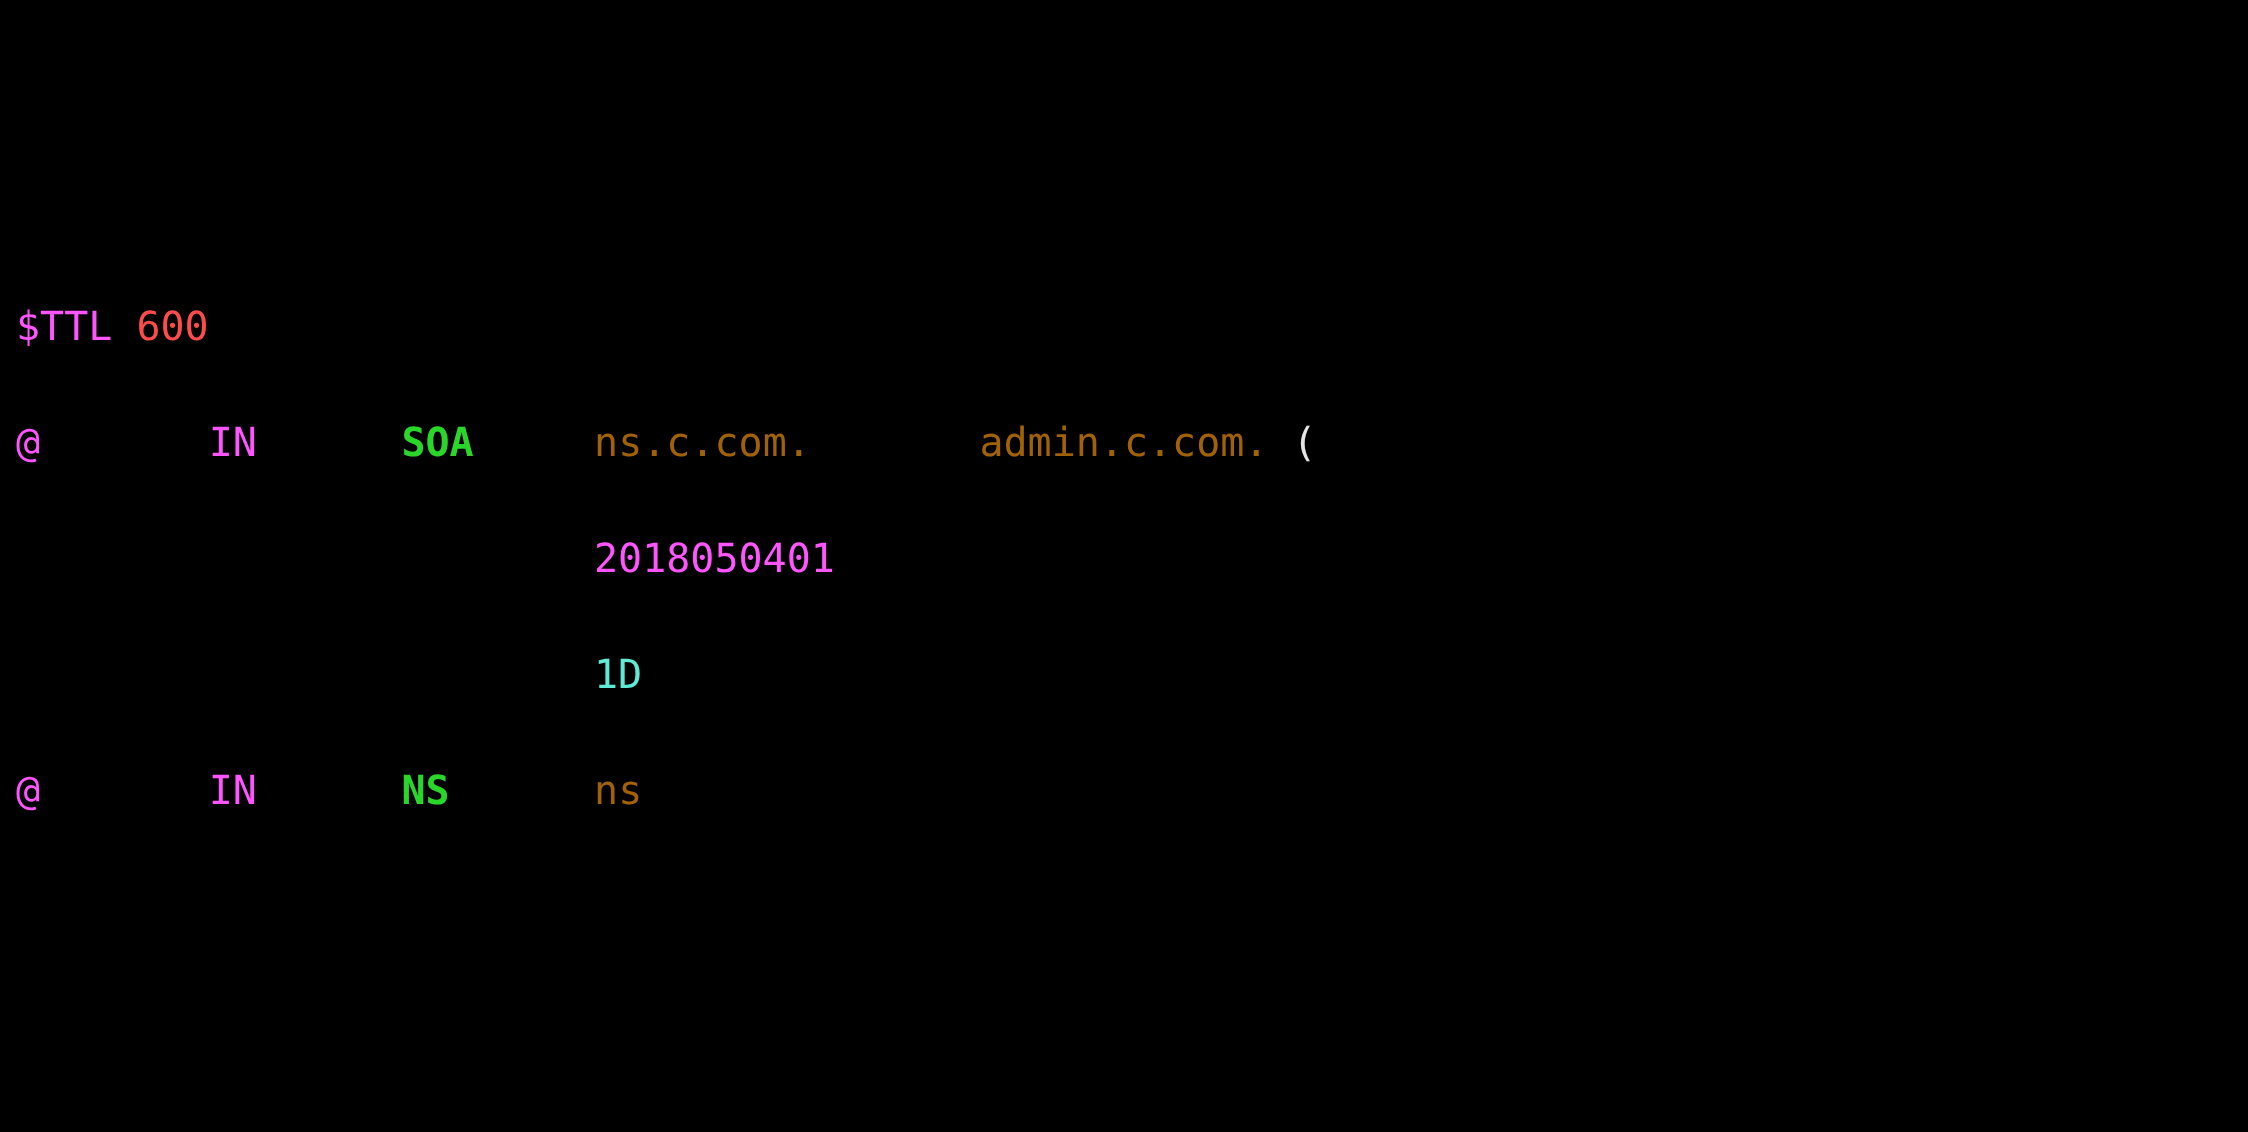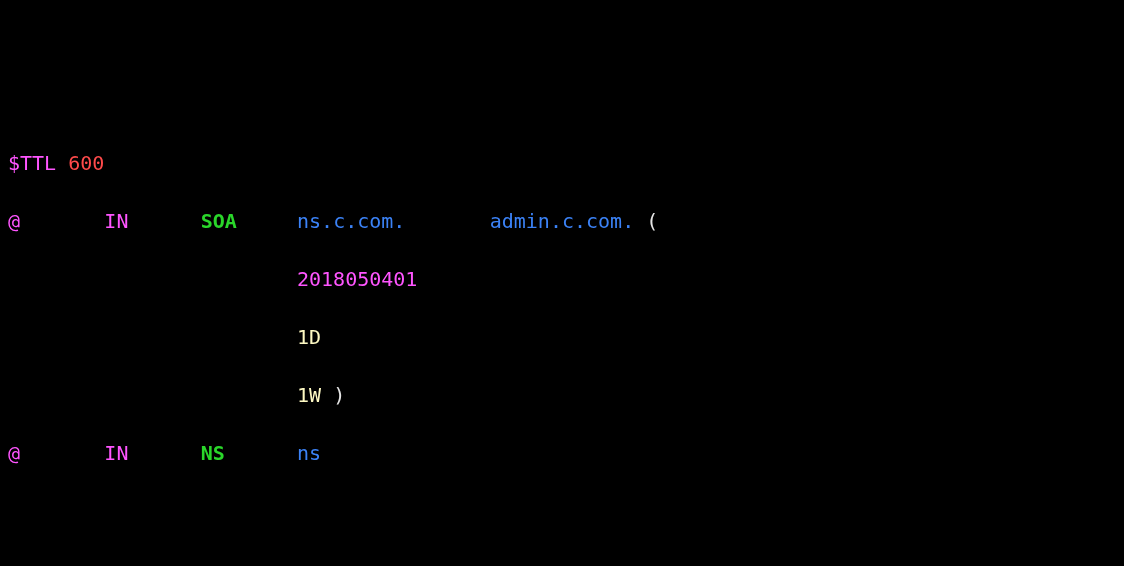--- a/index.html
+++ b/index.html
@@ -7,37 +7,36 @@
     padding: 4px 8px;
     background: #000000;
     font-family: "Menlo", "Consolas", "DejaVu Sans Mono", monospace;
     font-size: 20px;
     line-height: 1.45;
     white-space: pre;
     color: #e5e5e5;
   }
   .magenta { color: #ff55ff; }
   .red     { color: #ff4b4b; margin-top: 32px; }
-  .darkred { color: #fef9c3; }
+  .darkred { color: #5eead4; }
   .green   { color: #2ad62a; font-weight: bold; }
-  .cyan    { color: #3b82f6; }
+  .cyan    { color: #a16207; }
   .white   { color: #e5e5e5; }
   .line    { display: block; }
 </style>
 </head>
 <body>
 
 
 
 <div>
 <span class="line"><span class="magenta">$TTL</span> <span class="red">600</span></span>
 <span class="line"><span class="magenta">@</span>       <span class="magenta">IN</span>      <span class="green">SOA</span>     <span class="cyan">ns.c.com.</span>       <span class="cyan">admin.c.com.</span> <span class="white">(</span></span>
 <span class="line">                        <span class="magenta">2018050401</span></span>
 <span class="line">                        <span class="darkred">1D</span></span>
-<span class="line">                        <span class="darkred">1W</span> <span class="white">)</span></span>
 <span class="line"><span class="magenta">@</span>       <span class="magenta">IN</span>      <span class="green">NS</span>      <span class="cyan">ns</span></span>
 
 
 
 
 
 
 
 </div>
 

